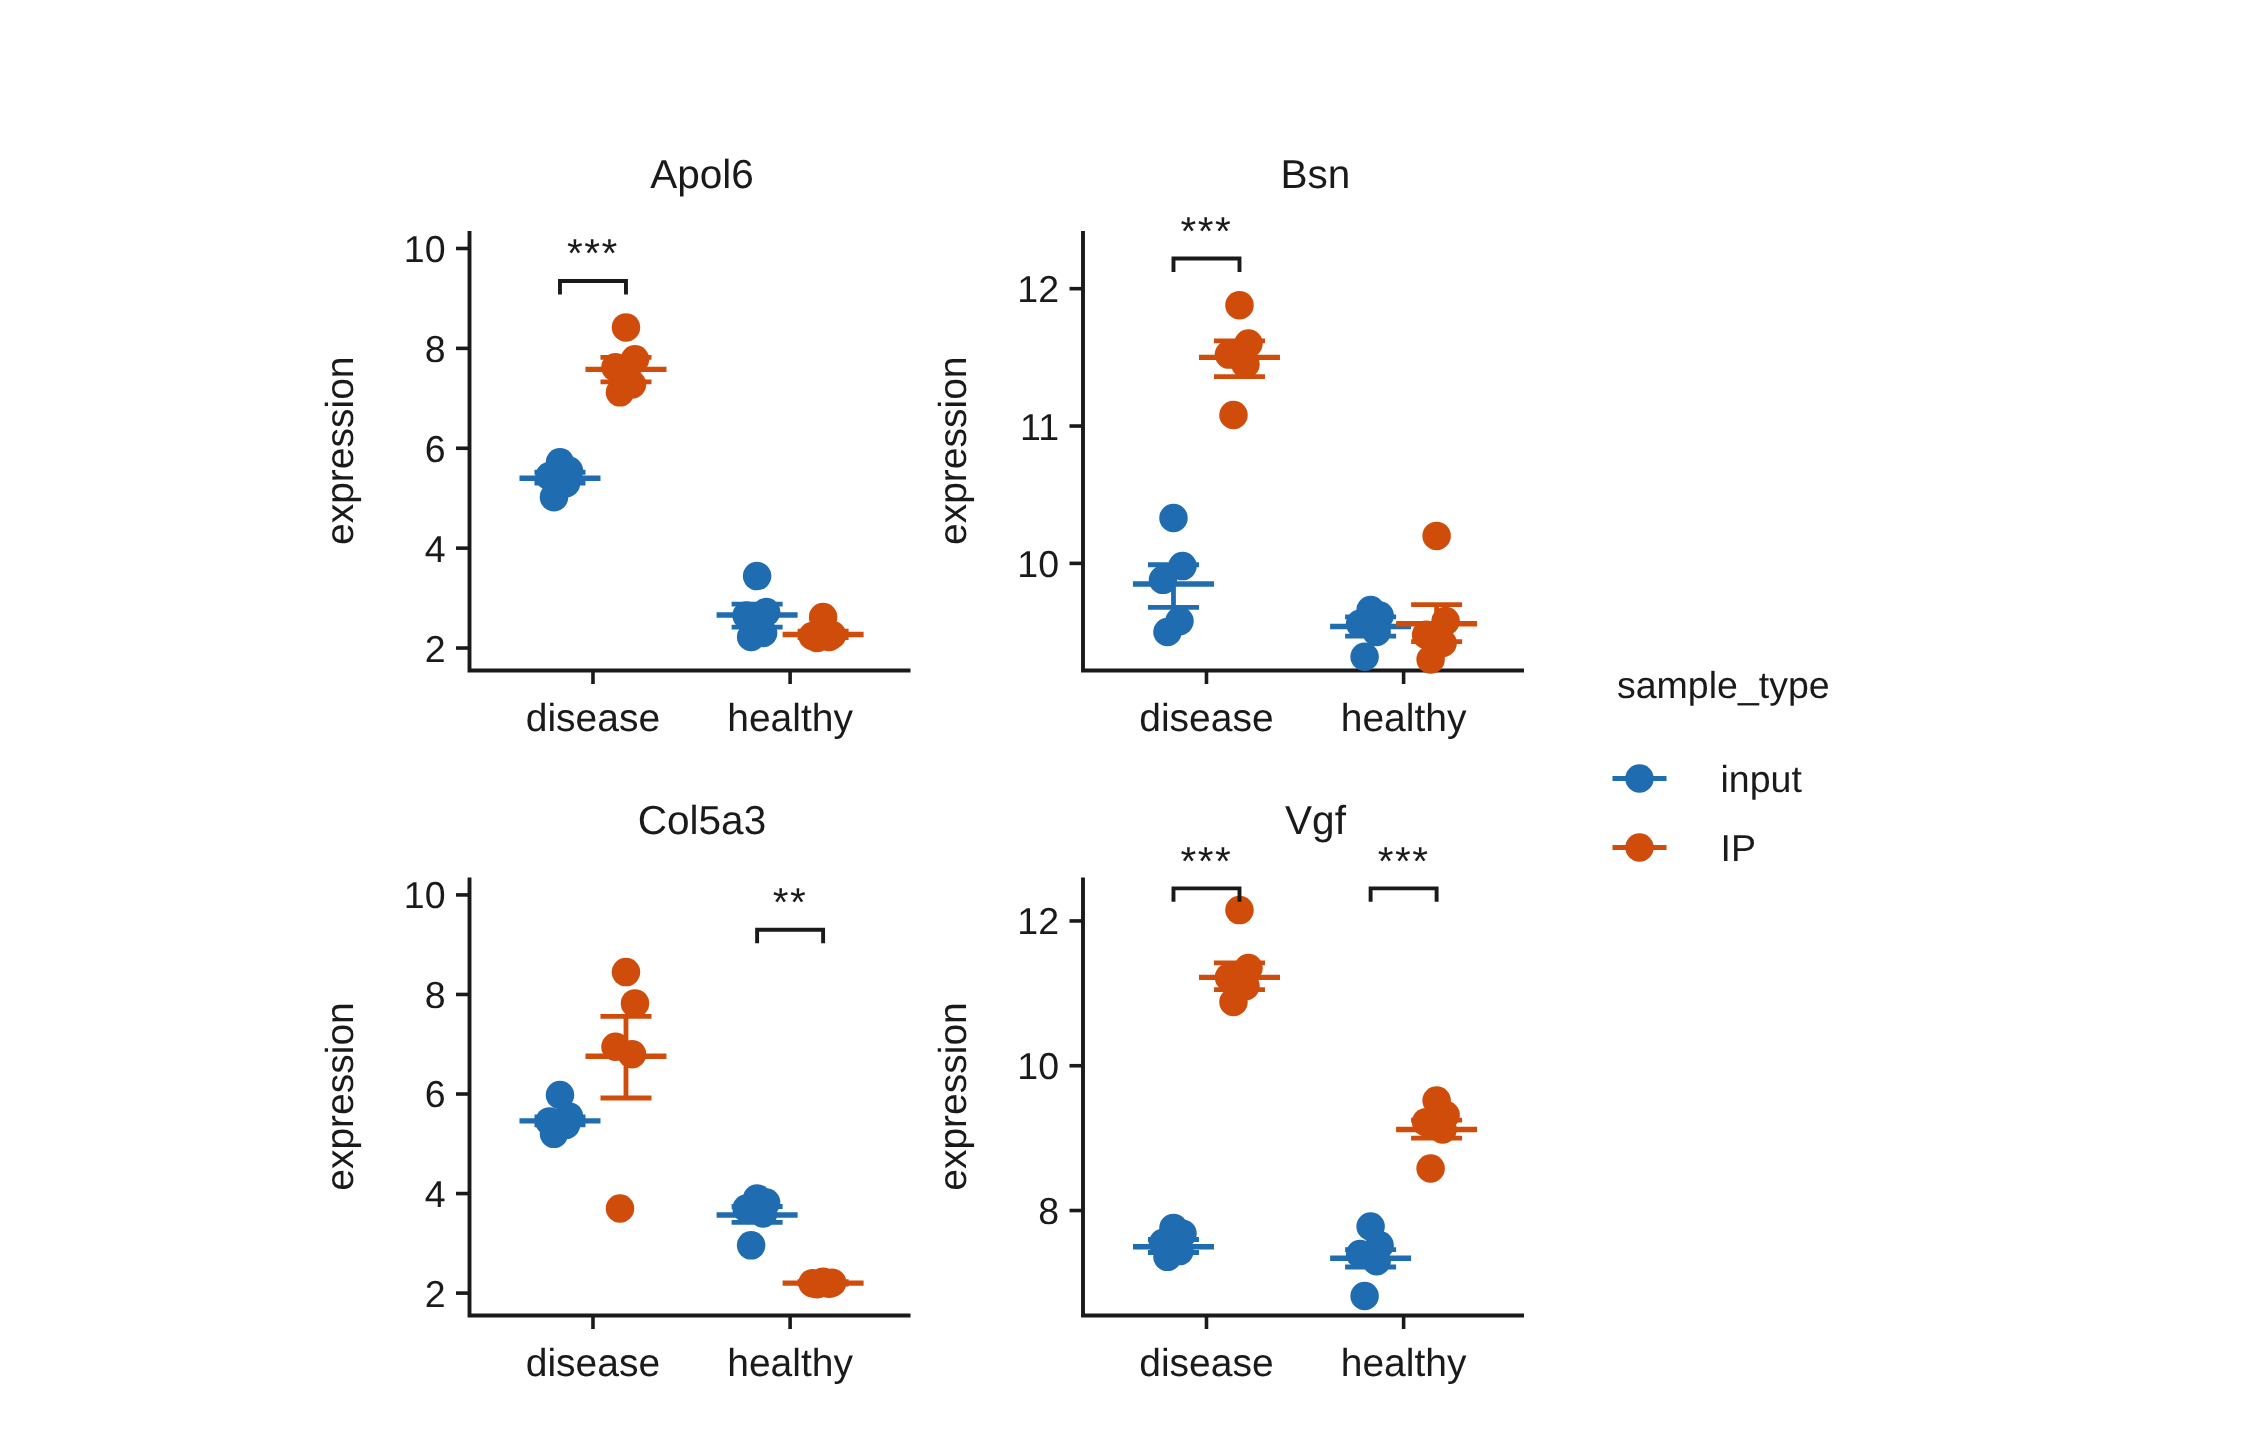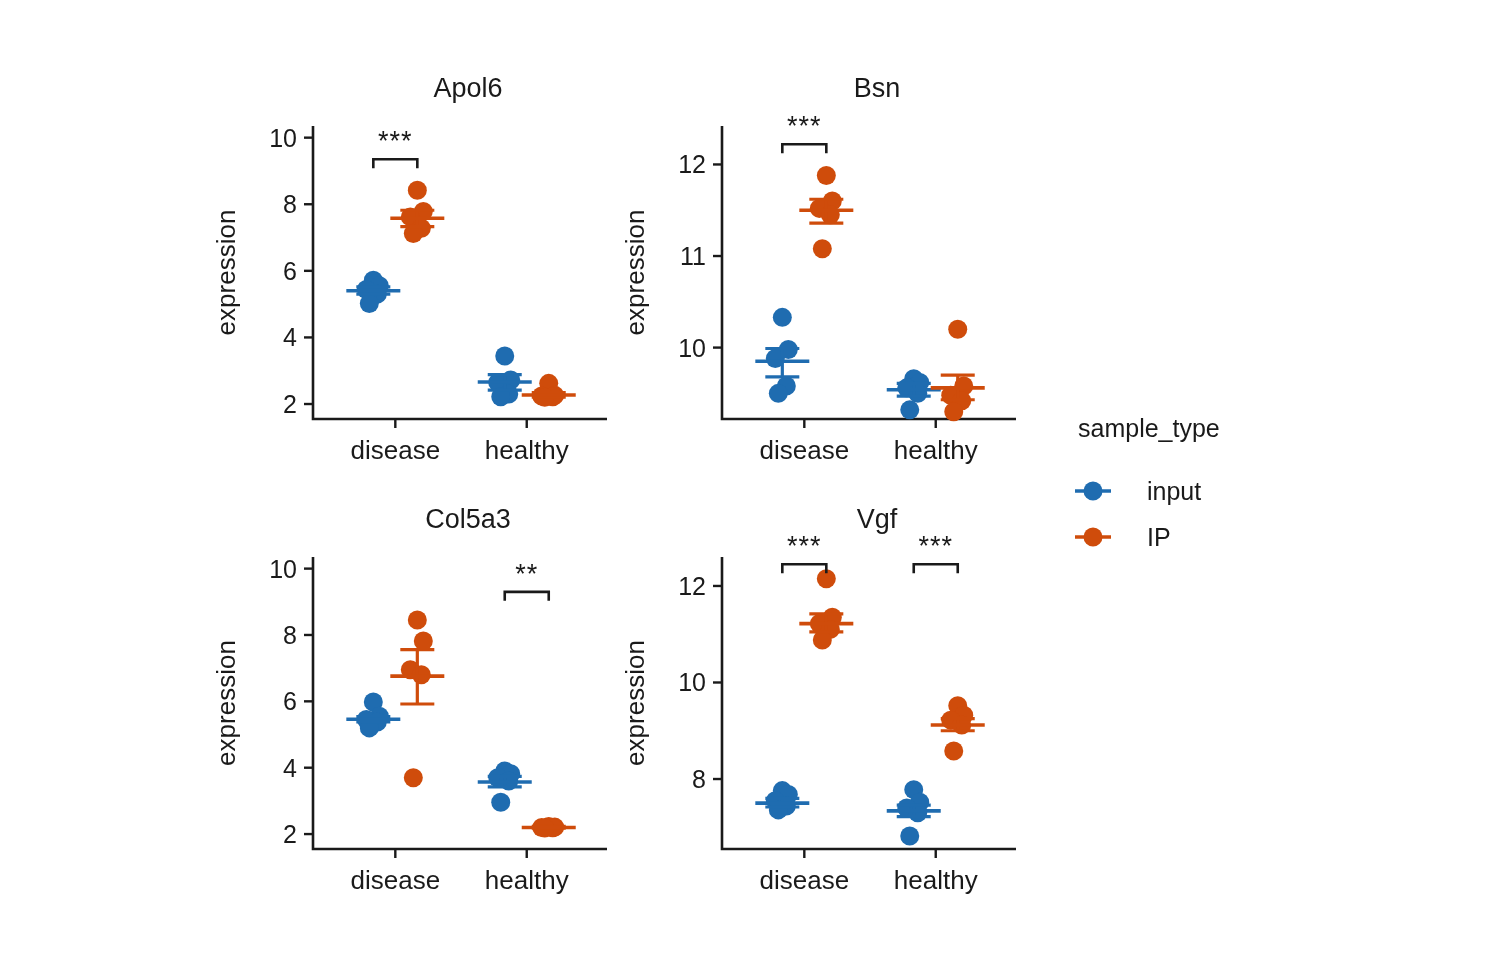--- a/index.html
+++ b/index.html
@@ -11,20 +11,21 @@
     width: 1500px;
     height: 960px;
     font-family: "Liberation Sans", sans-serif;
     color: #1a1a1a;
     overflow: hidden;
   }
   #figure-root {
     position: relative;
     width: 1500px;
     height: 859px;
+    margin-top: 28px;
   }
   svg.figure-svg {
     display: block;
     width: 1500px;
     height: 960px;
   }
   text {
     font-family: "Liberation Sans", sans-serif;
     fill: #1a1a1a;
   }

